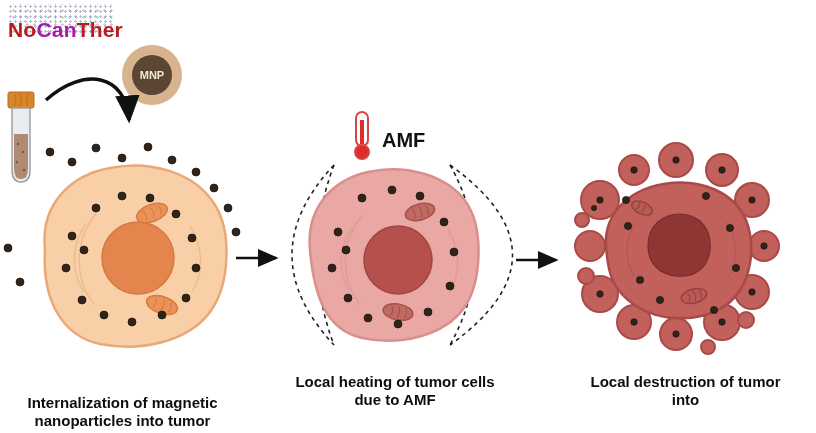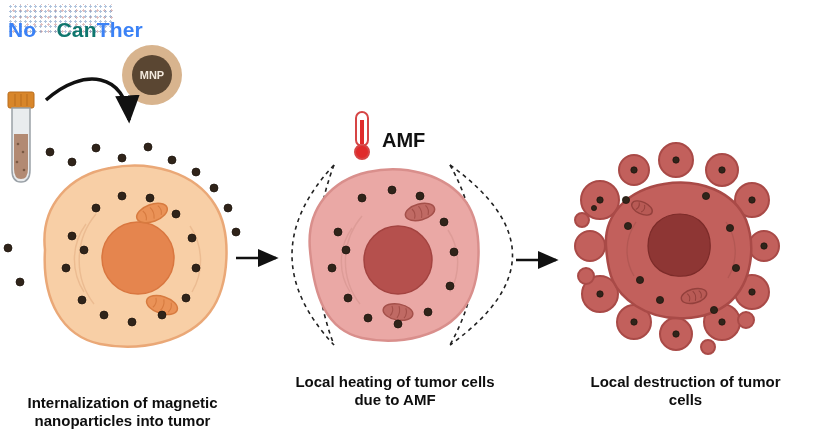--- a/index.html
+++ b/index.html
@@ -6,22 +6,22 @@
   .canvas{position:relative;width:816px;height:433px;background:#fff;overflow:hidden;
           font-family:"Liberation Sans",sans-serif;}
   .illustration{position:absolute;left:0;top:0;}
   .logo{position:absolute;left:8px;top:4px;width:112px;height:44px;}
   .logo-dots{position:absolute;left:0;top:0;width:106px;height:30px;border-radius:4px;
     background-image:
       radial-gradient(circle, rgba(110,145,190,.55) 1px, transparent 1.3px),
       radial-gradient(circle, rgba(190,115,115,.45) 1px, transparent 1.3px);
     background-size:5px 5px,7px 7px;background-position:0 0,2px 3px;}
   .logo-text{position:absolute;left:0;top:14px;font-weight:bold;font-size:21px;letter-spacing:.2px;}
-  .logo-no,.logo-ther{color:#3b82f6;}
-  .logo-can{color:#0f766e;margin-left:20px;}
+  .logo-no,.logo-ther{color:#b91c1c;}
+  .logo-can{color:#a21caf;}
   .caption{position:absolute;font-weight:bold;font-size:15px;line-height:1.22;color:#0e0e0e;
            text-align:center;white-space:pre-line;}
   .caption1{left:5px;top:371px;width:235px;margin-top:23px;}
   .caption2{left:275px;top:373px;width:240px;text-align:center;}
   .caption3{left:563px;top:373px;width:245px;}
   .np{fill:#30241a;stroke:#1b120b;stroke-width:.7;}
   .er1{stroke:#eab98f;stroke-width:1.4;fill:none;opacity:.9;}
   .er2{stroke:#dc9a96;stroke-width:1.4;fill:none;opacity:.9;}
   .er3{stroke:#b05652;stroke-width:1.3;fill:none;opacity:.9;}
   .field{stroke:#222;stroke-width:1.6;fill:none;stroke-dasharray:4 4;}
@@ -223,15 +223,15 @@
     <div class="logo-dots"></div>
     <div class="logo-text"><span class="logo-no">No</span><span class="logo-can">Can</span><span class="logo-ther">Ther</span></div>
   </div>
 
   <div class="caption caption1">Internalization of magnetic
 nanoparticles into tumor
 cells</div>
   <div class="caption caption2">Local heating of tumor cells
 due to AMF</div>
   <div class="caption caption3">Local destruction of tumor
-cells</div>
+into</div>
 
 </div>
 
 </body></html>

